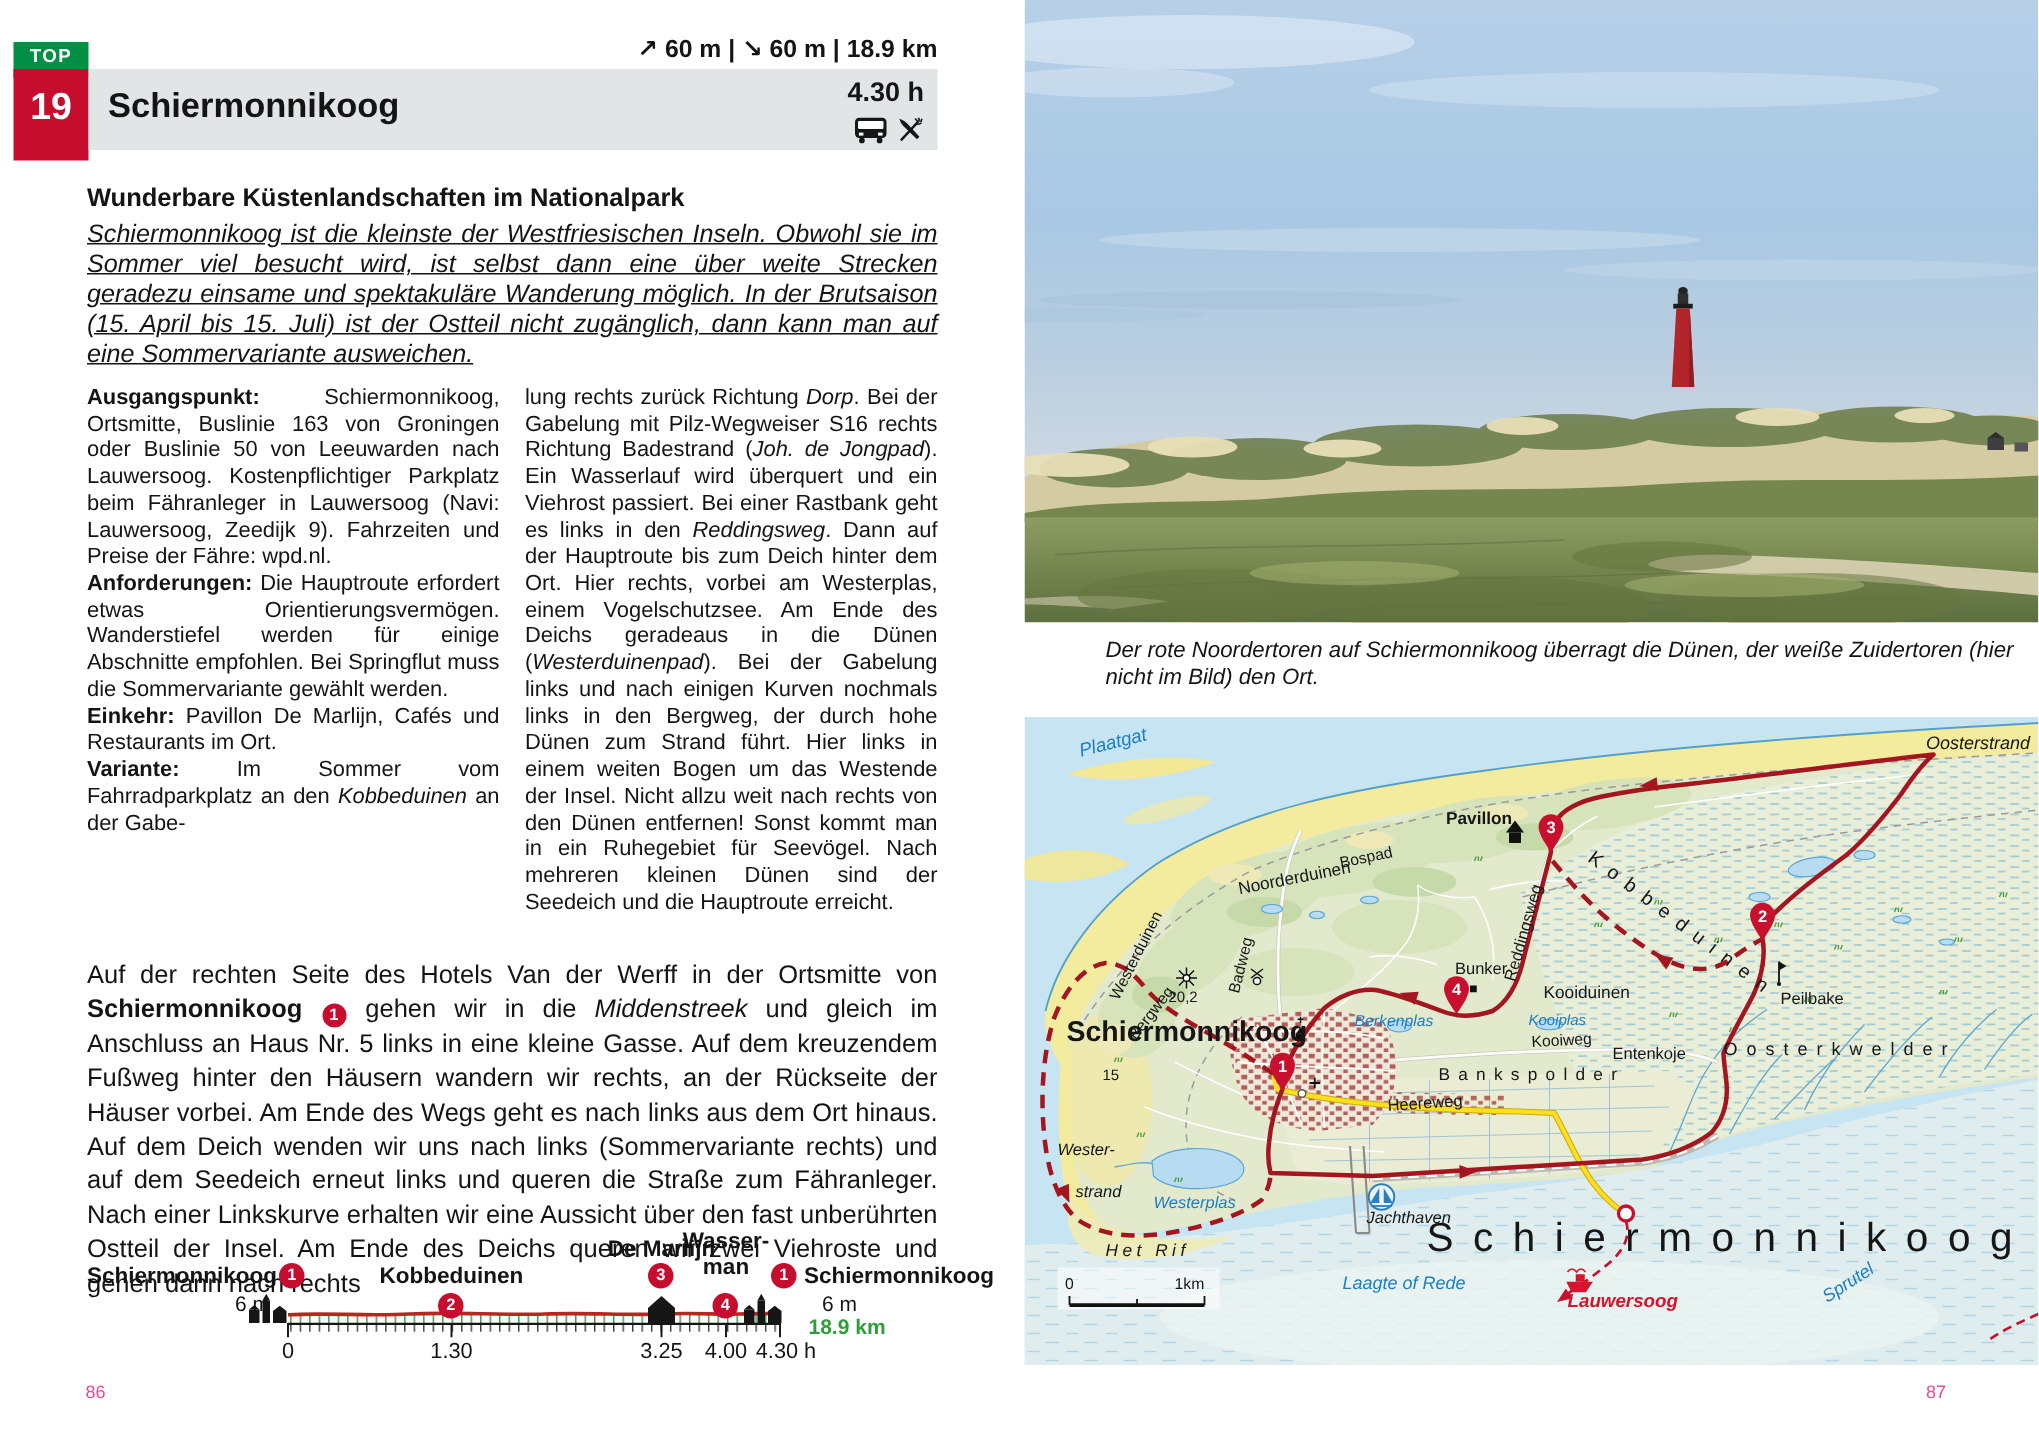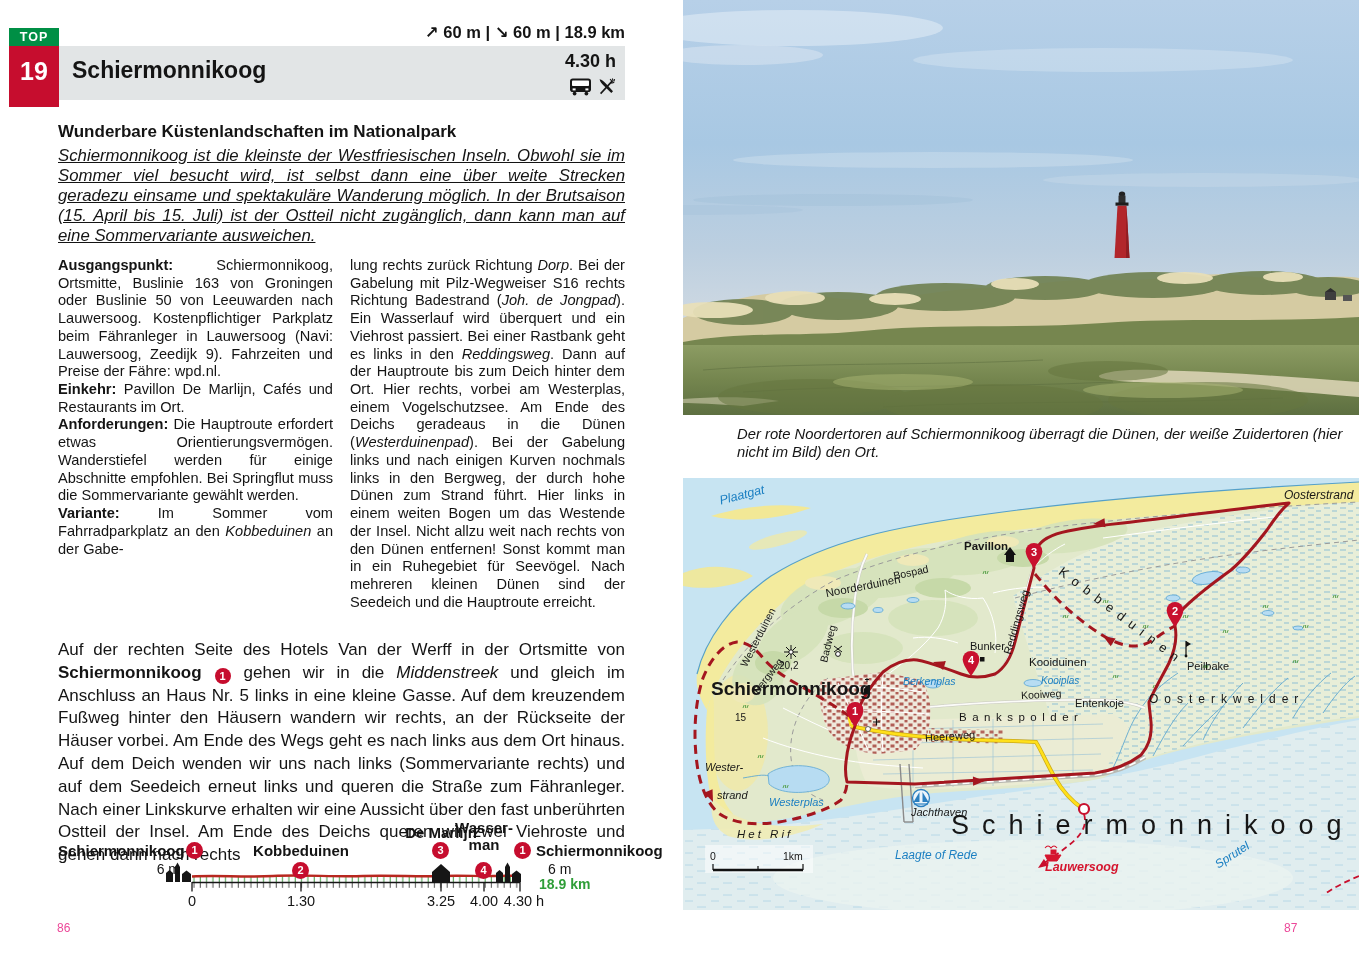--- a/index.html
+++ b/index.html
@@ -82,22 +82,22 @@
     </svg>
   </span>
 </div>
 
 <div class="abs intro-h">Wunderbare Küstenlandschaften im Nationalpark</div>
 <div class="abs intro-p">Schiermonnikoog ist die kleinste der Westfriesischen Inseln. Obwohl sie im Sommer viel besucht wird, ist selbst dann eine über weite Strecken geradezu einsame und spektakuläre Wanderung möglich. In der Brutsaison (15. April bis 15. Juli) ist der Ostteil nicht zugänglich, dann kann man auf eine Sommervariante ausweichen.</div>
 
 <div class="abs cols">
   <div class="col">
     <p><span class="seg-b">Ausgangspunkt:</span><span class="seg-n"> Schiermonnikoog, Ortsmitte, Buslinie 163 von Groningen oder Buslinie 50 von Leeuwarden nach Lauwersoog. Kostenpflichtiger Parkplatz beim Fähranleger in Lauwersoog (Navi: Lauwersoog, Zeedijk 9). Fahrzeiten und Preise der Fähre: wpd.nl.</span></p>
+    <p><span class="seg-b">Anforderungen:</span><span class="seg-n"> Die Hauptroute erfordert etwas Orientierungsvermögen. Wanderstiefel werden für einige Abschnitte empfohlen. Bei Springflut muss die Sommervariante gewählt werden.</span></p>
     <p><span class="seg-b">Einkehr:</span><span class="seg-n"> Pavillon De Marlijn, Cafés und Restaurants im Ort.</span></p>
-    <p><span class="seg-b">Anforderungen:</span><span class="seg-n"> Die Hauptroute erfordert etwas Orientierungsvermögen. Wanderstiefel werden für einige Abschnitte empfohlen. Bei Springflut muss die Sommervariante gewählt werden.</span></p>
     <p><span class="seg-b">Variante:</span><span class="seg-n"> Im Sommer vom Fahrradparkplatz an den </span><span class="seg-i">Kobbeduinen</span><span class="seg-n"> an der Gabe-</span></p>
   </div>
   <div class="col">
     <p><span class="seg-n">lung rechts zurück Richtung </span><span class="seg-i">Dorp</span><span class="seg-n">. Bei der Gabelung mit Pilz-Wegweiser S16 rechts Richtung Badestrand (</span><span class="seg-i">Joh. de Jongpad</span><span class="seg-n">). Ein Wasserlauf wird überquert und ein Viehrost passiert. Bei einer Rastbank geht es links in den </span><span class="seg-i">Reddingsweg</span><span class="seg-n">. Dann auf der Hauptroute bis zum Deich hinter dem Ort. Hier rechts, vorbei am Westerplas, einem Vogelschutzsee. Am Ende des Deichs geradeaus in die Dünen (</span><span class="seg-i">Westerduinenpad</span><span class="seg-n">). Bei der Gabelung links und nach einigen Kurven nochmals links in den Bergweg, der durch hohe Dünen zum Strand führt. Hier links in einem weiten Bogen um das Westende der Insel. Nicht allzu weit nach rechts von den Dünen entfernen! Sonst kommt man in ein Ruhegebiet für Seevögel. Nach mehreren kleinen Dünen sind der Seedeich und die Hauptroute erreicht.</span></p>
   </div>
 </div>
 
 <div class="abs bodyp"><span class="seg-n">Auf der rechten Seite des Hotels Van der Werff in der Ortsmitte von </span><span class="seg-b">Schiermonnikoog</span><span class="seg-n"> </span><span class="seg-m">1</span><span class="seg-n"> gehen wir in die </span><span class="seg-i">Middenstreek</span><span class="seg-n"> und gleich im Anschluss an Haus Nr. 5 links in eine kleine Gasse. Auf dem kreuzendem Fußweg hinter den Häusern wandern wir rechts, an der Rückseite der Häuser vorbei. Am Ende des Wegs geht es nach links aus dem Ort hinaus. Auf dem Deich wenden wir uns nach links (Sommervariante rechts) und auf dem Seedeich erneut links und queren die Straße zum Fähranleger. Nach einer Linkskurve erhalten wir eine Aussicht über den fast unberührten Ostteil der Insel. Am Ende des Deichs queren wir zwei Viehroste und gehen dann nach rechts</span></div>
 
 <div class="abs profile">
@@ -507,21 +507,21 @@
   <span class="map-label" style="left:96px;top:182px;font-size:10px;">20,2</span>
   <span class="map-label ml-b" style="left:28px;top:200px;font-size:19px;">Schiermonnikoog</span>
   <span class="map-label" style="left:52px;top:234px;font-size:10px;">15</span>
   <span class="map-label ml-i" style="left:22px;top:283px;font-size:11px;">Wester-</span>
   <span class="map-label ml-i" style="left:34px;top:311px;font-size:11px;">strand</span>
   <span class="map-label ml-blue" style="left:86px;top:294px;font-size:11px;margin-top:24px;">Westerplas</span>
   <span class="map-label ml-blue" style="left:220px;top:197px;font-size:10.5px;">Berkenplas</span>
   <span class="map-label" style="left:287px;top:162px;font-size:11px;">Bunker</span>
   <span class="map-label ml-rot" style="left:324px;top:170px;font-size:11px;transform:rotate(-74deg);">Reddingsweg</span>
   <span class="map-label" style="left:346px;top:178px;font-size:11.5px;">Kooiduinen</span>
-  <span class="map-label ml-blue" style="left:336px;top:197px;font-size:10px;margin-left:22px;">Kooiplas</span>
+  <span class="map-label ml-blue" style="left:336px;top:197px;font-size:10px;">Kooiplas</span>
   <span class="map-label" style="left:338px;top:210px;font-size:10.5px;transform:rotate(-3deg);">Kooiweg</span>
   <span class="map-label" style="left:392px;top:219px;font-size:11px;">Entenkoje</span>
   <span class="map-label" style="left:276px;top:233px;font-size:11.5px;letter-spacing:5.5px;">Bankspolder</span>
   <span class="map-label" style="left:242px;top:252px;font-size:11px;transform:rotate(-4deg);">Heereweg</span>
   <span class="map-label" style="left:382px;top:86px;font-size:13px;letter-spacing:7px;transform:rotate(37deg);transform-origin:0 0;">Kobbeduinen</span>
   <span class="map-label" style="left:504px;top:182px;font-size:11px;">Peilbake</span>
   <span class="map-label" style="left:466px;top:214px;font-size:12px;letter-spacing:6px;">Oosterkwelder</span>
   <span class="map-label ml-i" style="left:228px;top:328px;font-size:11px;">Jachthaven</span>
   <span class="map-label ml-i" style="left:54px;top:350px;font-size:11.5px;letter-spacing:3px;">Het Rif</span>
   <span class="map-label ml-blue" style="left:212px;top:370px;font-size:12px;">Laagte of Rede</span>

